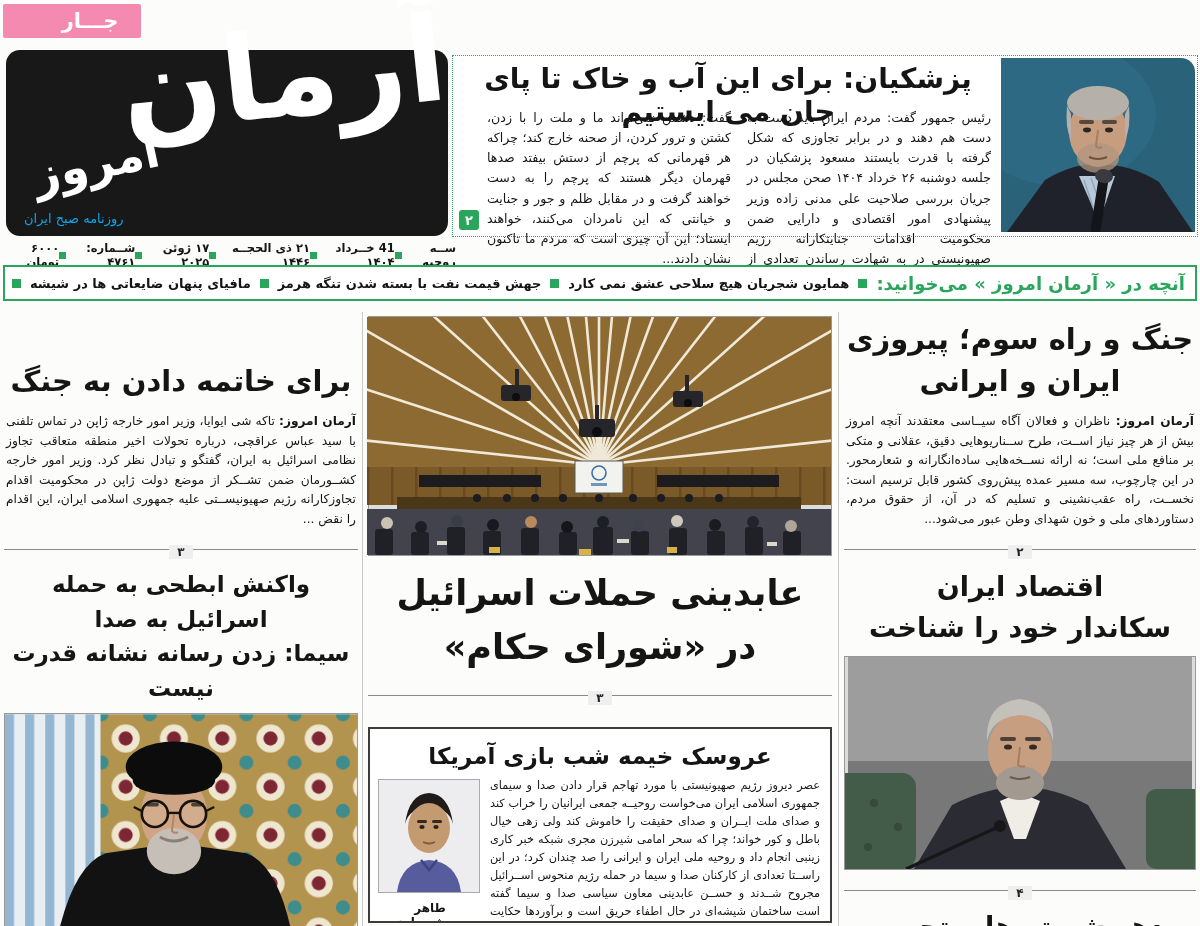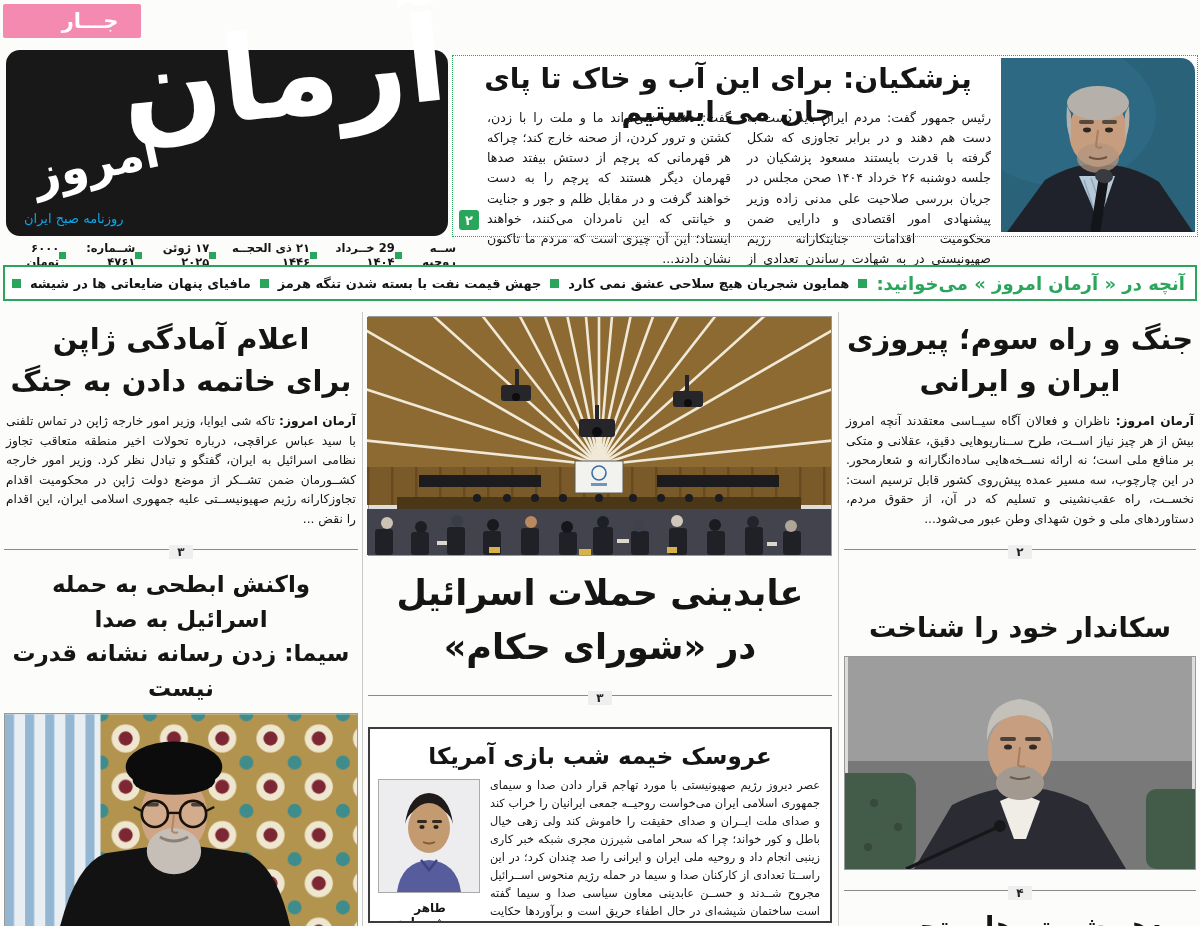--- a/index.html
+++ b/index.html
@@ -70,21 +70,21 @@
 
   <div class="logo">
     <div class="logo-main">آرمان</div>
     <div class="logo-sub">امروز</div>
     <div class="logo-tag">روزنامه صبح ایران</div>
   </div>
 
   <div class="dateline">
     <span>ســه روحیه</span>
     <span class="gsq7"></span>
-    <span>29 خــرداد ۱۴۰۴</span>
+    <span>41 خــرداد ۱۴۰۴</span>
     <span class="gsq7"></span>
     <span>۲۱ ذی الحجــه ۱۴۴۶</span>
     <span class="gsq7"></span>
     <span>۱۷ ژوئن ۲۰۲۵</span>
     <span class="gsq7"></span>
     <span>شــماره: ۴۷۶۱</span>
     <span class="gsq7"></span>
     <span>۶۰۰۰ تومان</span>
   </div>
 
@@ -143,21 +143,21 @@
       <span>جنگ و راه سوم؛ پیروزی</span><br>
       <span>ایران و ایرانی</span>
     </h2>
     <div class="body-txt">
       <span class="lead">آرمان امروز:</span>
       <span> </span>
       <span>ناظران و فعالان آگاه سیــاسی معتقدند آنچه امروز بیش از هر چیز نیاز اســت، طرح ســناریوهایی دقیق، عقلانی و متکی بر منافع ملی است؛ نه ارائه نســخه‌هایی ساده‌انگارانه و شعارمحور. در این چارچوب، سه مسیر عمده پیش‌روی کشور قابل ترسیم است: نخســت، راه عقب‌نشینی و تسلیم که در آن، از حقوق مردم، دستاوردهای ملی و خون شهدای وطن عبور می‌شود...</span>
     </div>
     <div class="pmark"><span>۲</span></div>
     <h2 class="h-econ">
-      <br>
+      <span>اقتصاد ایران</span><br>
       <span>سکاندار خود را شناخت</span>
     </h2>
     <div class="photo-frame">
       <svg width="350" height="212" viewBox="0 0 344 212" role="img">
         <rect width="344" height="212" fill="#9d9d9d"></rect>
         <rect y="104" width="344" height="108" fill="#787878"></rect>
         <rect x="-30" y="116" width="98" height="96" rx="14" fill="#435c4a"></rect>
         <circle cx="26" cy="146" r="4" fill="#36493b"></circle>
           <circle cx="50" cy="170" r="4" fill="#36493b"></circle>
           <circle cx="20" cy="190" r="4" fill="#36493b"></circle>
@@ -317,21 +317,21 @@
           <p>عصر دیروز رژیم صهیونیستی با مورد تهاجم قرار دادن صدا و سیمای جمهوری اسلامی ایران می‌خواست روحیــه جمعی ایرانیان را خراب کند و صدای ملت ایــران و صدای حقیقت را خاموش کند ولی زهی خیال باطل و کور خواند؛ چرا که سحر امامی شیرزن مجری شبکه خبر کاری زینبی انجام داد و روحیه ملی ایران و ایرانی را صد چندان کرد؛ در این راســتا تعدادی از کارکنان صدا و سیما در حمله رژیم منحوس اســرائیل مجروح شــدند و حســن عابدینی معاون سیاسی صدا و سیما گفته است ساختمان شیشه‌ای در حال اطفاء حریق است و برآوردها حکایت از مجروحیت تعدادی از کارکنان دارد و در همان لحظات ابتدایی عده زیادی ساختمان را تخلیه کردند.</p>
 
         </div>
 
       </div>
     </div>
   </div>
 
   <div class="col col-left">
     <h2 class="h-japan">
-      <span>اعلام آمادگی ژاپن</span><br>
+      <br>
       <span>برای خاتمه دادن به جنگ</span>
     </h2>
     <div class="body-txt">
       <span class="lead">آرمان امروز:</span>
       <span> </span>
       <span>تاکه شی ایوایا، وزیر امور خارجه ژاپن در تماس تلفنی با سید عباس عراقچی، درباره تحولات اخیر منطقه متعاقب تجاوز نظامی اسرائیل به ایران، گفتگو و تبادل نظر کرد. وزیر امور خارجه کشــورمان ضمن تشــکر از موضع دولت ژاپن در محکومیت اقدام تجاوزکارانه رژیم صهیونیســتی علیه جمهوری اسلامی ایران، این اقدام را نقض ...</span>
     </div>
     <div class="pmark"><span>۳</span></div>
     <h2 class="h-abtahi">
       <span>واکنش ابطحی به حمله اسرائیل به صدا</span><br>

